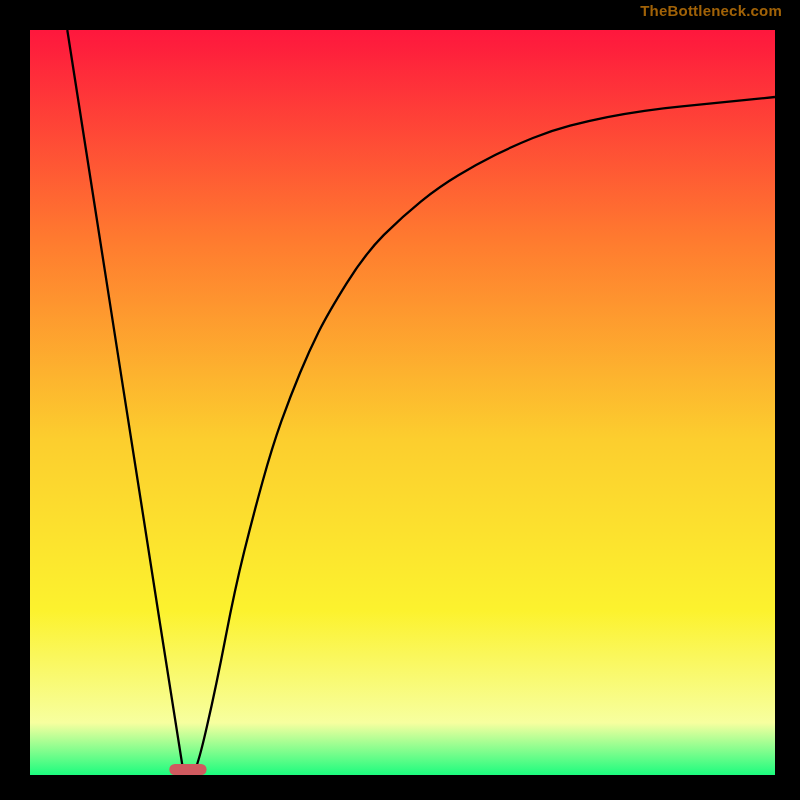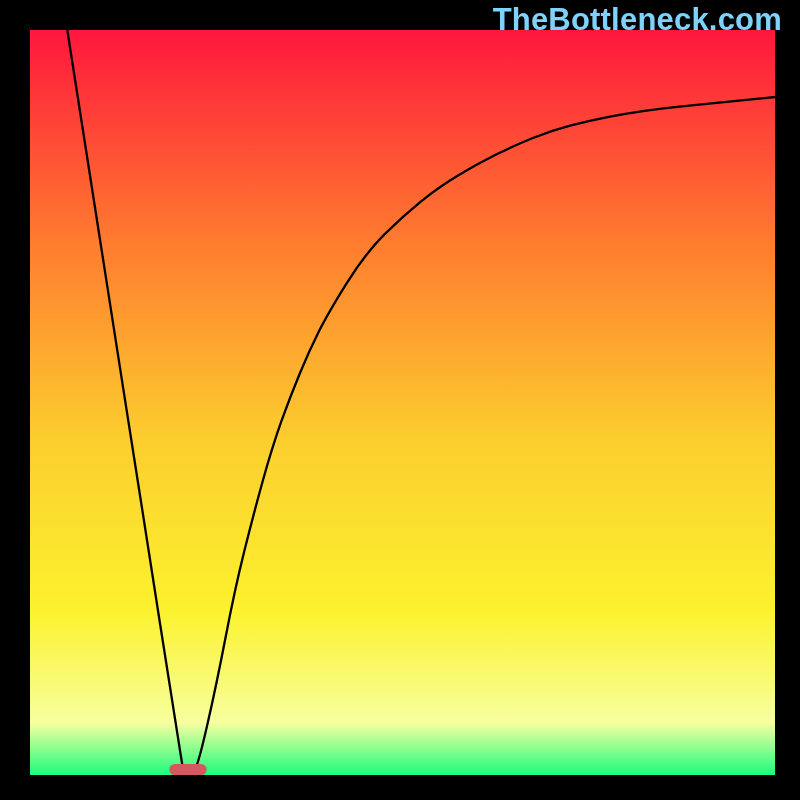--- a/index.html
+++ b/index.html
@@ -26,23 +26,23 @@
   }
   .plot-area svg {
     display: block;
     width: 100%;
     height: 100%;
   }
   .watermark {
     position: absolute;
     top: 2px;
     right: 18px;
-    font-size: 31px;
+    font-size: 15px;
     font-weight: 600;
-    color: #7dd3fc;
+    color: #a16207;
     letter-spacing: 0.2px;
     user-select: none;
   }
 </style>
 </head>
 <body>
 
 <div class="frame">
 
   <div class="plot-area">

